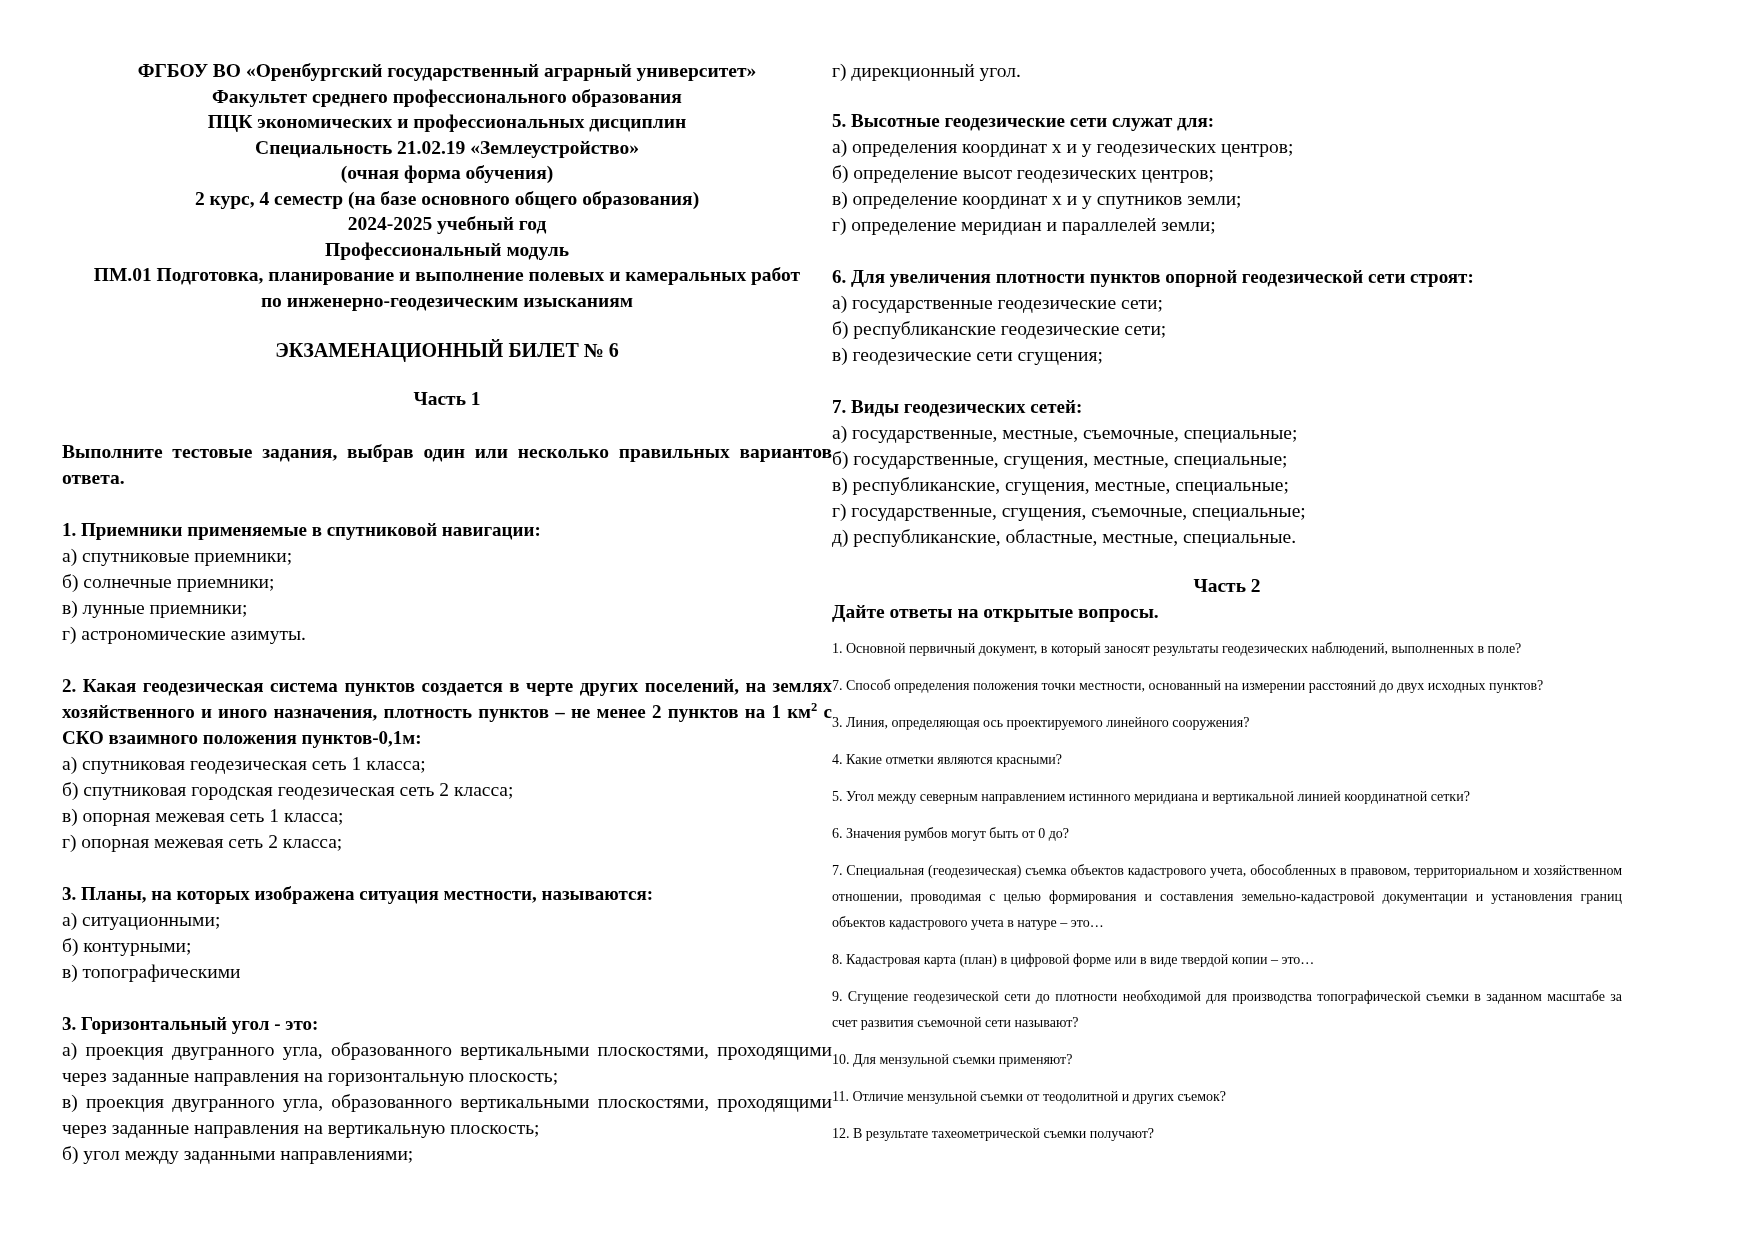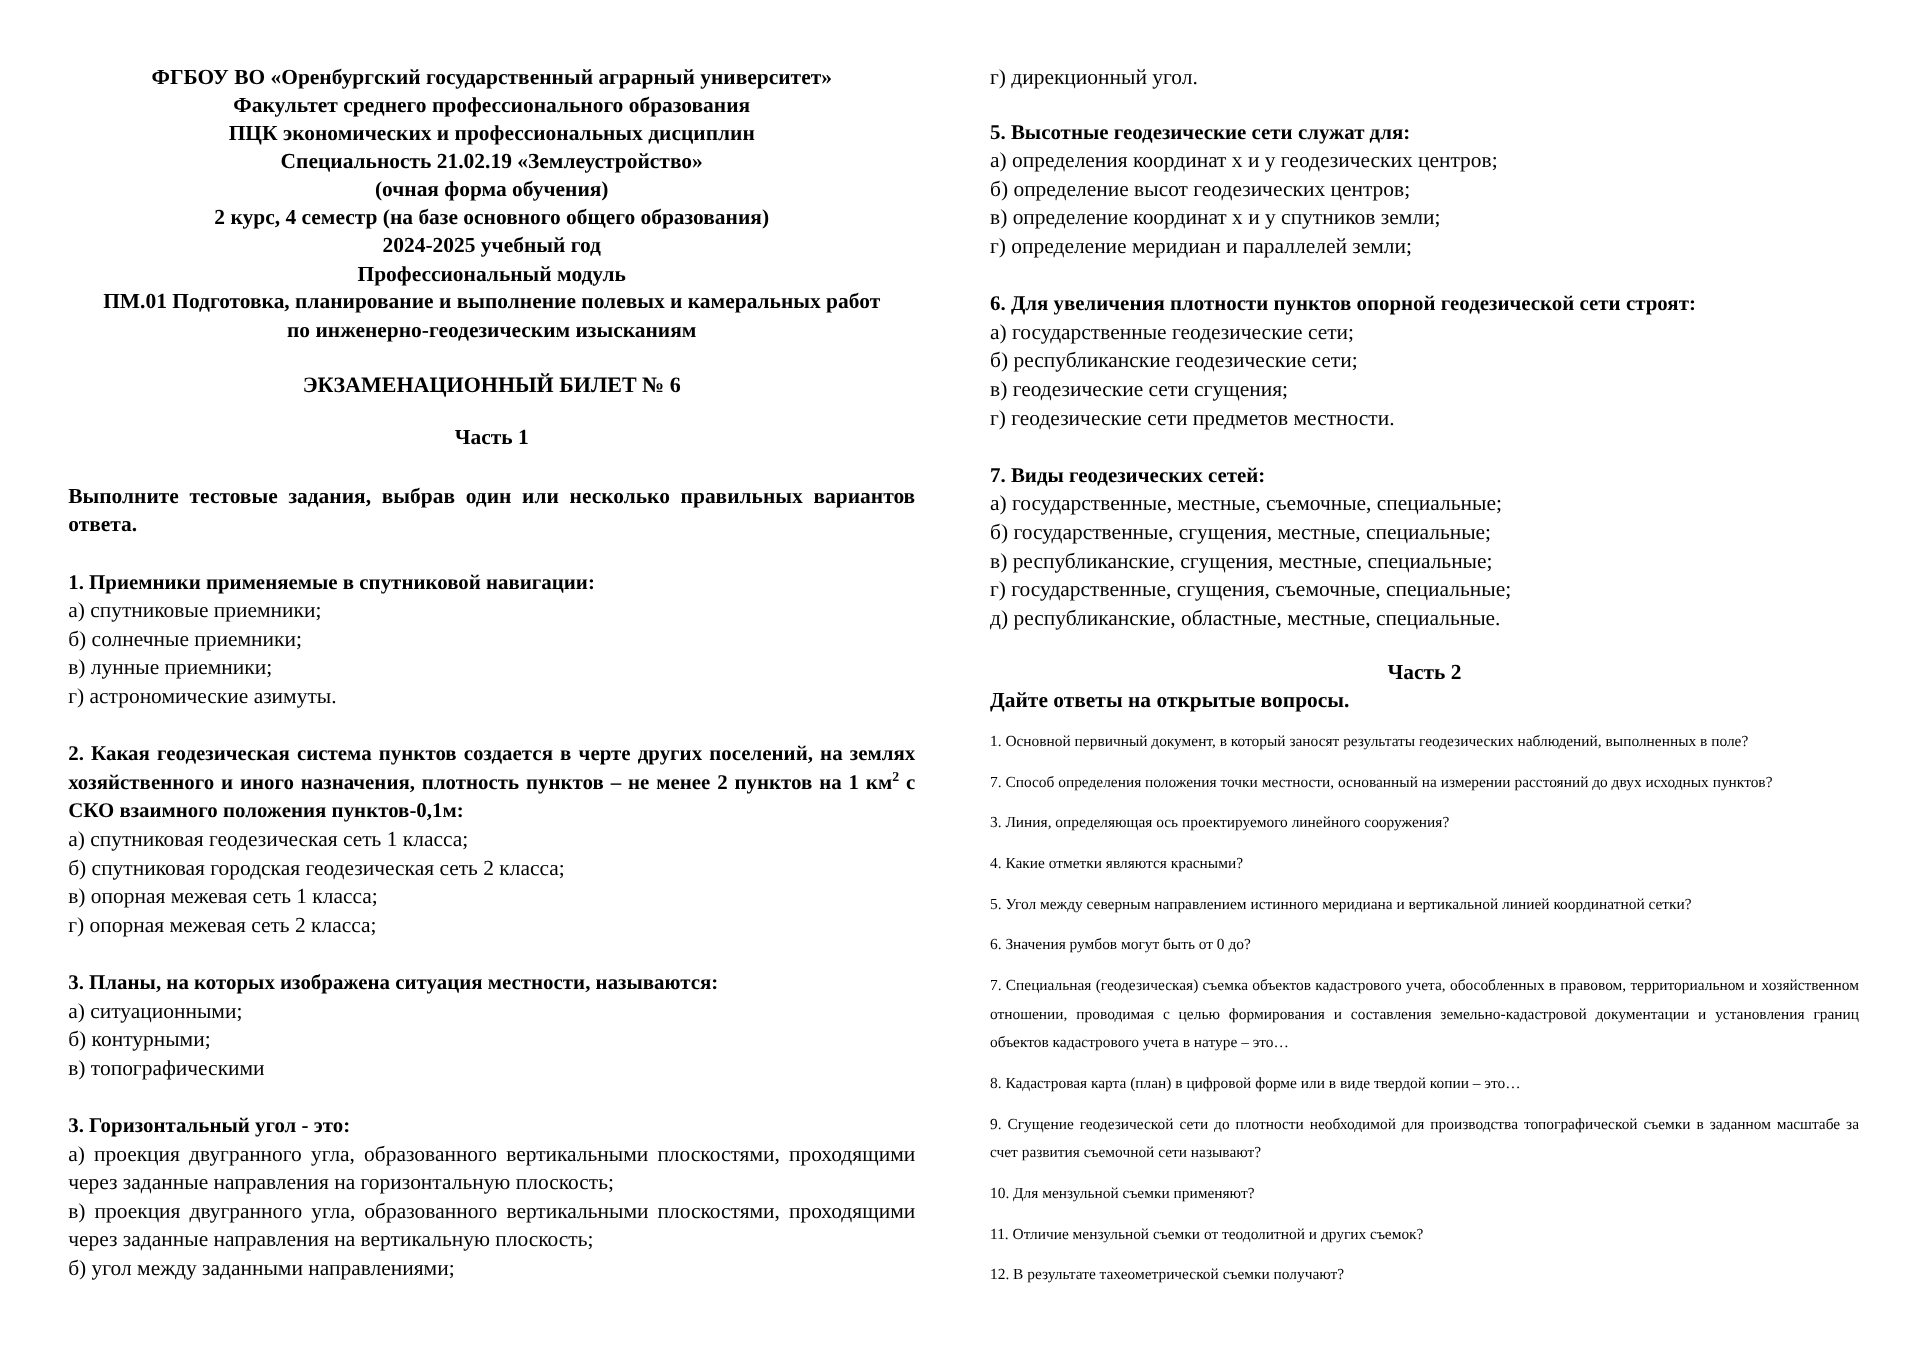--- a/index.html
+++ b/index.html
@@ -16,21 +16,20 @@
   .page {
     position: relative;
     width: 1755px;
     height: 1241px;
     box-sizing: border-box;
     padding: 58px 62px 20px 62px;
   }
   .columns {
     display: flex;
     flex-direction: row;
-    gap: 68px;
     align-items: flex-start;
   }
   .col {
     width: 770px;
     flex: 0 0 770px;
   }
   .col-right {
     width: 790px;
     flex: 0 0 790px;
   }
@@ -165,21 +164,20 @@
       <p class="q tight">5. Высотные геодезические сети служат для:</p>
       <p class="opt">а) определения координат x и y геодезических центров;</p>
       <p class="opt">б) определение высот геодезических центров;</p>
       <p class="opt">в) определение координат x и y спутников земли;</p>
       <p class="opt">г) определение меридиан и параллелей земли;</p>
 
       <p class="q">6. Для увеличения плотности пунктов опорной геодезической сети строят:</p>
       <p class="opt">а) государственные геодезические сети;</p>
       <p class="opt">б)  республиканские геодезические сети;</p>
       <p class="opt">в) геодезические сети сгущения;</p>
-      <p class="opt">г) геодезические сети предметов местности.</p>
 
       <p class="q">7. Виды геодезических сетей:</p>
       <p class="opt">а) государственные, местные, съемочные, специальные;</p>
       <p class="opt">б) государственные, сгущения, местные, специальные;</p>
       <p class="opt">в) республиканские, сгущения, местные, специальные;</p>
       <p class="opt">г) государственные, сгущения, съемочные, специальные;</p>
       <p class="opt">д) республиканские, областные, местные, специальные.</p>
 
       <p class="part-title">Часть 2</p>
 

